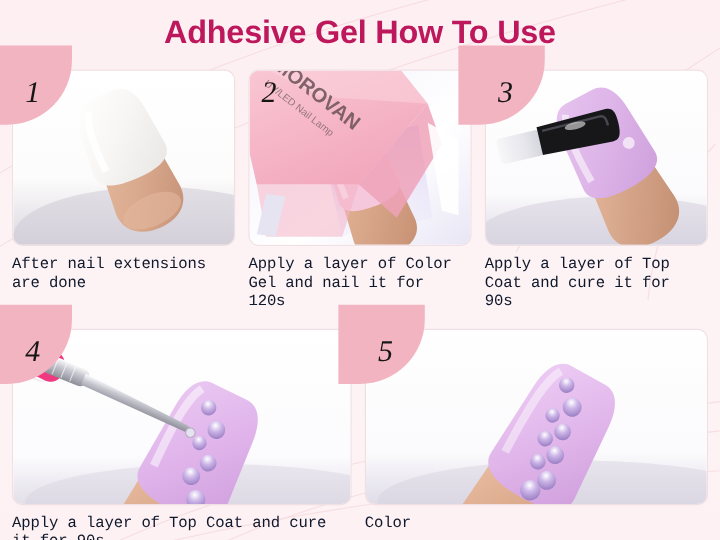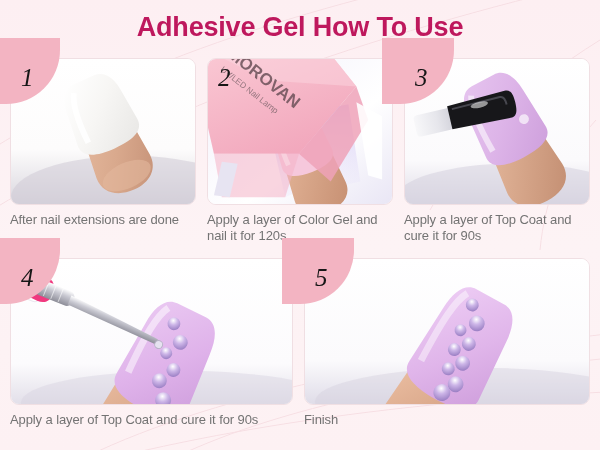--- a/index.html
+++ b/index.html
@@ -110,23 +110,24 @@
     font-size: 25px;
     line-height: 30px;
     color: #161616;
     font-weight: normal;
   }
 
   .step-caption {
     margin-top: 7px;
     font-size: 13px;
     line-height: 15.5px;
-    color: #737373;
+    color: #0f172a;
     letter-spacing: -0.1px;
     padding-right: 4px;
+    font-family: Liberation Mono, monospace;
   }
 </style>
 </head>
 <body>
 
 <svg id="bg-decor" viewBox="0 0 600 450">
   <defs>
     <linearGradient id="bgFade" x1="0" y1="0" x2="0" y2="1">
       <stop offset="0%" stop-color="#fdeff2"></stop>
       <stop offset="55%" stop-color="#fdf3f5"></stop>
@@ -396,17 +397,17 @@
               <circle cx="174" cy="120" r="8" fill="url(#p5gem)"></circle>
               <circle cx="166" cy="134" r="8.5" fill="url(#p5gem)"></circle>
             </g>
           </g>
         </svg>
       </div>
       <div class="step-badge">
         <div class="badge-blob"></div>
         <div class="badge-num">5</div>
       </div>
-      <div class="step-caption">Finish</div>
+      <div class="step-caption">Color</div>
     </div>
 
   </div>
 </div>
 
 </body></html>

